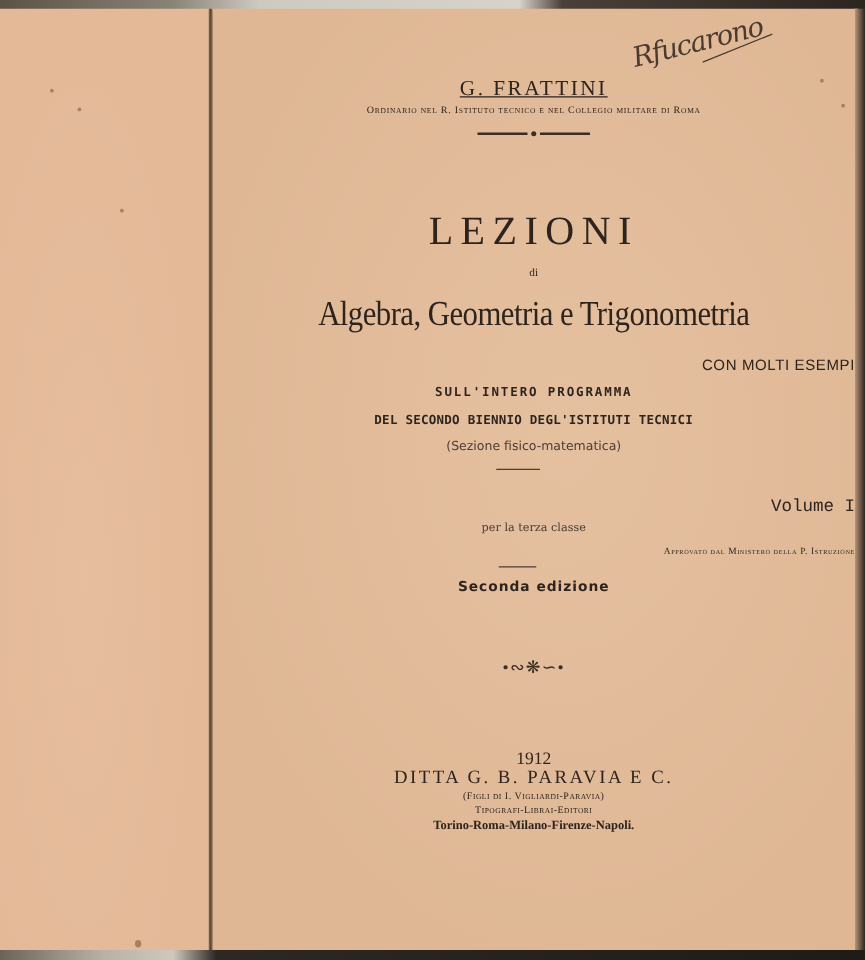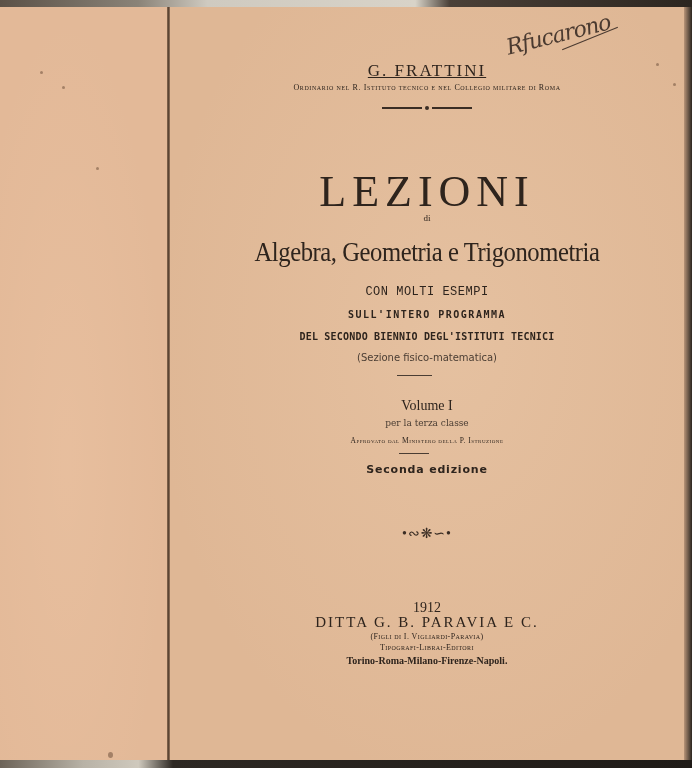--- a/index.html
+++ b/index.html
@@ -48,31 +48,31 @@
   .orn1 .dot { display:inline-block; width:4px; height:4px; border-radius:50%; background:#3a2d24; vertical-align:middle; margin:0 3px; }
 
   .signature {
     position:absolute; left:505px; top:22px; font-family:"DejaVu Serif", serif; font-style:italic;
     font-size:22px; color:#4a3a30; transform:rotate(-14deg); letter-spacing:-1px;
   }
   .sig-line {
     position:absolute; left:560px; top:38px; width:60px; height:1px; background:#4a3a30; transform:rotate(-22deg);
   }
 
-  .title { top:166px; font-size:44px; letter-spacing:6px; }
+  .title { top:166px; font-size:32px; letter-spacing:6px; }
   .di { top:213px; font-size:9px; }
   .subtitle { top:236px; font-size:28px; letter-spacing:-0.5px; transform:scaleX(0.88); }
-  .con { top:285px; font-family:Liberation Mono, monospace; font-size:12px; letter-spacing:0.5px; }
+  .con { top:285px; font-family:Liberation Sans, sans-serif; font-size:12px; letter-spacing:0.5px;text-align:right; }
   .sull { top:309px; font-family:"DejaVu Sans Mono", monospace; font-size:10px; letter-spacing:1.5px; font-weight:bold; }
   .del { top:331px; font-family:"DejaVu Sans Mono", monospace; font-size:10px; letter-spacing:0.2px; font-weight:bold; }
   .sez { top:352px; font-family:"DejaVu Sans", sans-serif; font-size:10px; color:#4a3d33; }
   .rule1 { position:absolute; left:397px; top:375px; width:35px; height:1px; background:#4a3d33; }
-  .vol { top:398px; font-size:14px; font-family:Liberation Serif, serif; }
+  .vol { top:398px; font-size:14px; font-family:Liberation Mono, monospace;text-align:right; }
   .per { top:418px; font-size:9px; font-family:"DejaVu Serif", serif; color:#4a3d33; }
-  .appr { top:436px; font-size:7.5px; letter-spacing:0.5px; font-variant:small-caps; }
+  .appr { top:436px; font-size:7.5px; letter-spacing:0.5px; font-variant:small-caps;text-align:right; }
   .rule2 { position:absolute; left:399px; top:453px; width:30px; height:1px; background:#4a3d33; }
   .sec { top:463px; font-family:"DejaVu Sans", sans-serif; font-size:11px; font-weight:bold; letter-spacing:0.8px; }
   .orn2 { top:525px; font-size:14px; color:#3a2d24; letter-spacing:1px; }
   .year { top:600px; font-size:14px;text-align:center; }
   .pub { top:614px; font-size:15px; letter-spacing:2px; }
   .figli { top:632px; font-size:8px; font-variant:small-caps; letter-spacing:0.4px; }
   .tipo { top:643px; font-size:8px; font-variant:small-caps; letter-spacing:0.4px; }
   .cities { top:655px; font-size:10px; font-weight:bold; }
 </style>
 </head>

